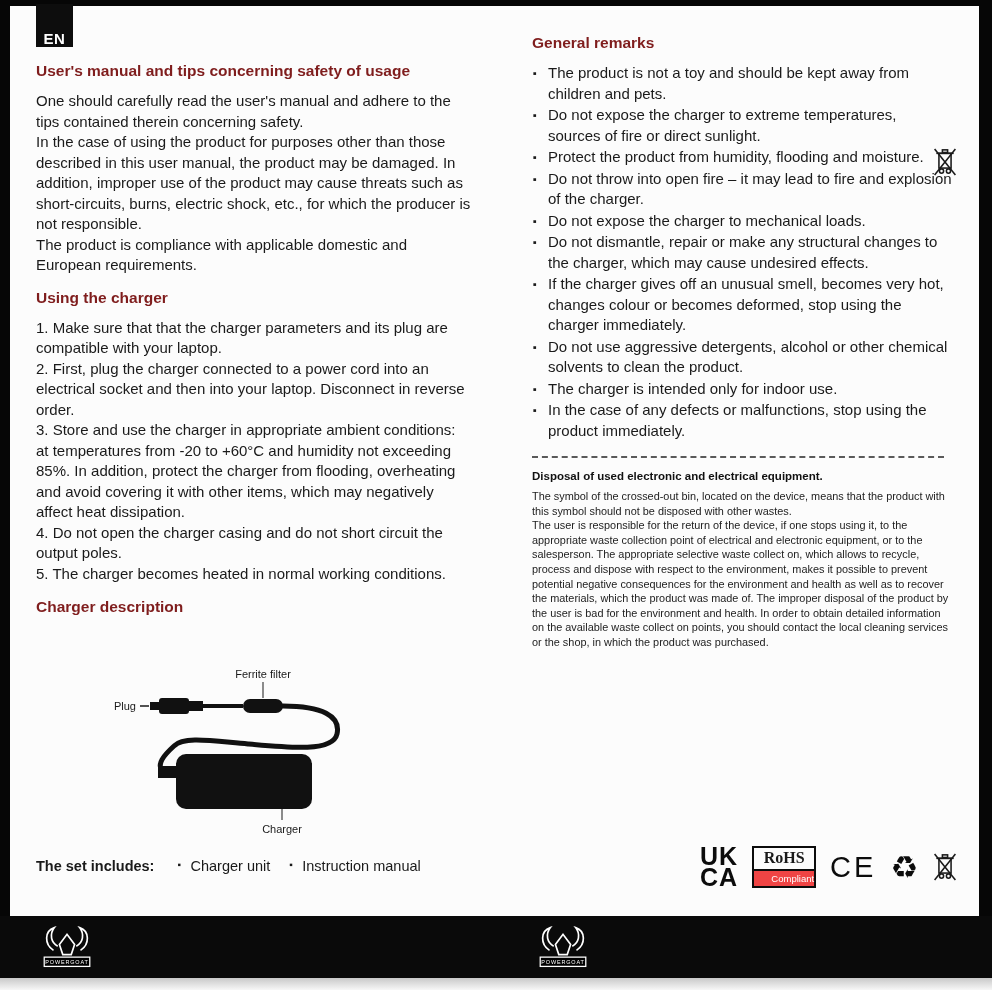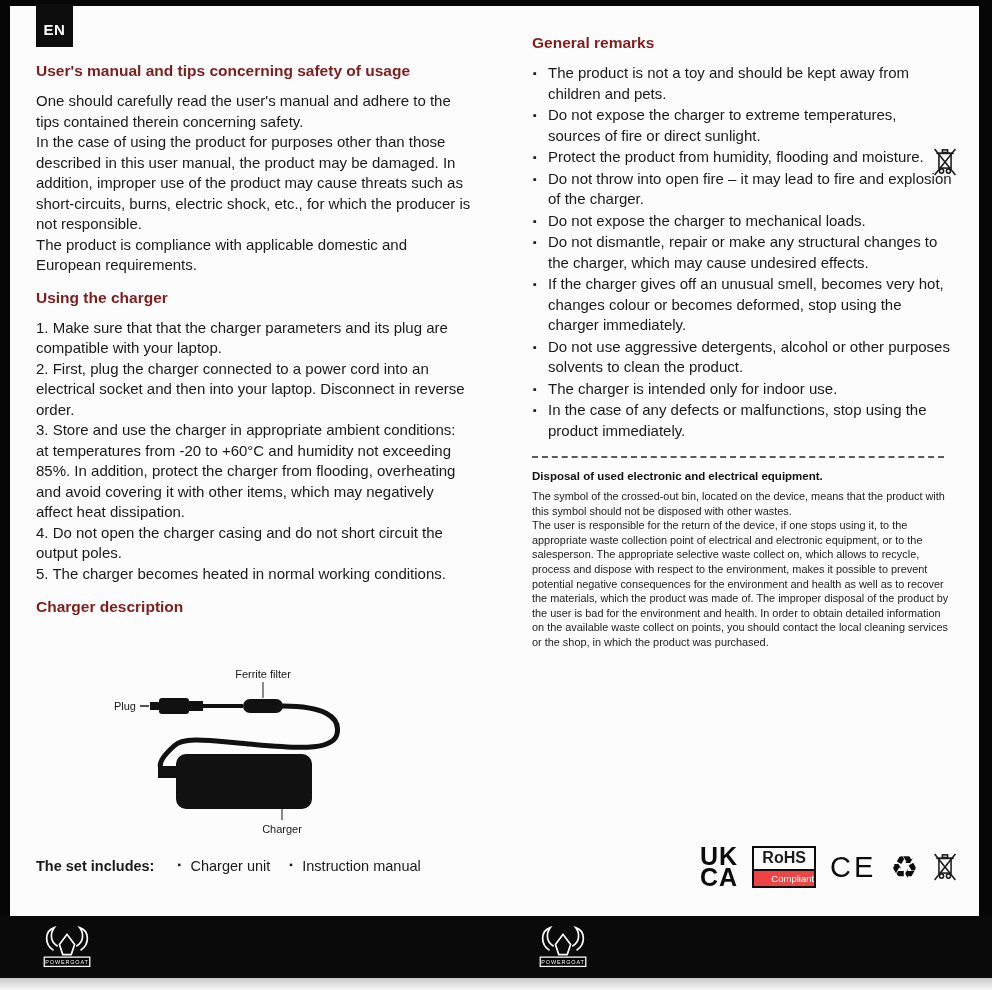--- a/index.html
+++ b/index.html
@@ -3,21 +3,21 @@
 <meta charset="utf-8">
 <style>
   html,body{margin:0;padding:0;background:#e8e8e8;}
   .page{position:relative;width:992px;height:990px;background:#fcfcfc;overflow:hidden;
         font-family:"Liberation Sans",sans-serif;color:#1a1a1a;}
   
   .frame-top{position:absolute;top:0;left:0;right:0;height:6px;background:#060606;}
   .frame-left{position:absolute;top:0;left:0;bottom:0;width:10px;background:#060606;}
   .frame-right{position:absolute;top:0;right:0;bottom:0;width:13px;background:#060606;}
   .en-badge{position:absolute;left:36px;top:4px;width:37px;height:43px;background:#0d0d0d;
-            color:#fff;font-weight:bold;font-size:15px;display:flex;align-items:center;
+            color:#fff;font-weight:bold;font-size:15px;display:flex;align-items:flex-end;
             justify-content:center;padding-top:7px;box-sizing:border-box;letter-spacing:.5px;}
   
   .col-left{position:absolute;left:36px;top:62px;width:436px;}
   .col-right{position:absolute;left:532px;top:34px;width:420px;}
   h2.sec{font-size:15.5px;font-weight:bold;color:#7f1d1d;margin:0 0 11px 0;}
   .body-text{font-size:15px;line-height:20.5px;margin:0 0 13px 0;white-space:pre-line;}
   .steps{font-size:15px;line-height:20.5px;margin:0 0 14px 0;}
   .steps div{margin:0;}
   .bullets{list-style:none;margin:0;padding:0;font-size:15px;line-height:20.5px;}
   .bullets li{position:relative;padding-left:16px;margin:0 0 1px 0;}
@@ -33,21 +33,21 @@
   .set-label{font-weight:bold;}
   .set-items{display:inline;}
   .set-items span{margin-left:32px;position:relative;}
   .set-items span::before{content:"▪";position:absolute;left:-13px;top:1px;font-size:10px;}
   
   .bin-top{position:absolute;left:932px;top:146px;}
   
   .marks{position:absolute;left:700px;top:846px;display:flex;align-items:center;gap:14px;}
   .ukca{font-weight:bold;font-size:25px;line-height:21px;letter-spacing:1px;color:#0c0c0c;}
   .rohs{border:2.5px solid #0c0c0c;text-align:center;width:60px;}
-  .rohs-top{font-weight:bold;font-size:16px;padding:1px 0 2px 0;border-bottom:2px solid #0c0c0c;}
+  .rohs-top{font-weight:bold;font-size:16px;padding:1px 0 2px 0;border-bottom:2px solid #0c0c0c;font-family:Liberation Serif, serif;}
   .rohs-bottom{background:#ef4444;color:#fff;font-size:9.5px;padding:2px 0 2px 0;text-align:right;}
   .ce{font-size:29px;font-weight:500;letter-spacing:3px;color:#0c0c0c;}
   .recycle{font-size:31px;color:#0c0c0c;line-height:1;}
   
   .footer{position:absolute;left:0;right:0;top:916px;height:62px;background:#0a0a0a;}
   .footer-bottom{position:absolute;left:0;right:0;top:978px;height:12px;
                  background:linear-gradient(#c9c9c9,#f7f7f7);}
   .goat{position:absolute;top:7px;}
   .goat-1{left:40px;}
   .goat-2{left:536px;}
@@ -119,21 +119,21 @@
   <div class="col-right">
     <h2 class="sec">General remarks</h2>
     <ul class="bullets">
         <li>The product is not a toy and should be kept away from children and pets.</li>
         <li>Do not expose the charger to extreme temperatures, sources of fire or direct sunlight.</li>
         <li>Protect the product from humidity, flooding and moisture.</li>
         <li>Do not throw into open fire – it may lead to fire and explosion of the charger.</li>
         <li>Do not expose the charger to mechanical loads.</li>
         <li>Do not dismantle, repair or make any structural changes to the charger, which may cause undesired effects.</li>
         <li>If the charger gives off an unusual smell, becomes very hot, changes colour or becomes deformed, stop using the charger immediately.</li>
-        <li>Do not use aggressive detergents, alcohol or other purposes solvents to clean the product.</li>
+        <li>Do not use aggressive detergents, alcohol or other chemical solvents to clean the product.</li>
         <li>The charger is intended only for indoor use.</li>
         <li>In the case of any defects or malfunctions, stop using the product immediately.</li>
       </ul>
 
     <hr class="dashed-divider">
 
     <h3 class="disposal-head">Disposal of used electronic and electrical equipment.</h3>
     <p class="disposal-body">The symbol of the crossed-out bin, located on the device, means that the product with this symbol should not be disposed with other wastes.
 The user is responsible for the return of the device, if one stops using it, to the appropriate waste collection point of electrical and electronic equipment, or to the salesperson. The appropriate selective waste collect on, which allows to recycle, process and dispose with respect to the environment, makes it possible to prevent potential negative consequences for the environment and health as well as to recover the materials, which the product was made of. The improper disposal of the product by the user is bad for the environment and health. In order to obtain detailed information on the available waste collect on points, you should contact the local cleaning services or the shop, in which the product was purchased.</p>
   </div>

